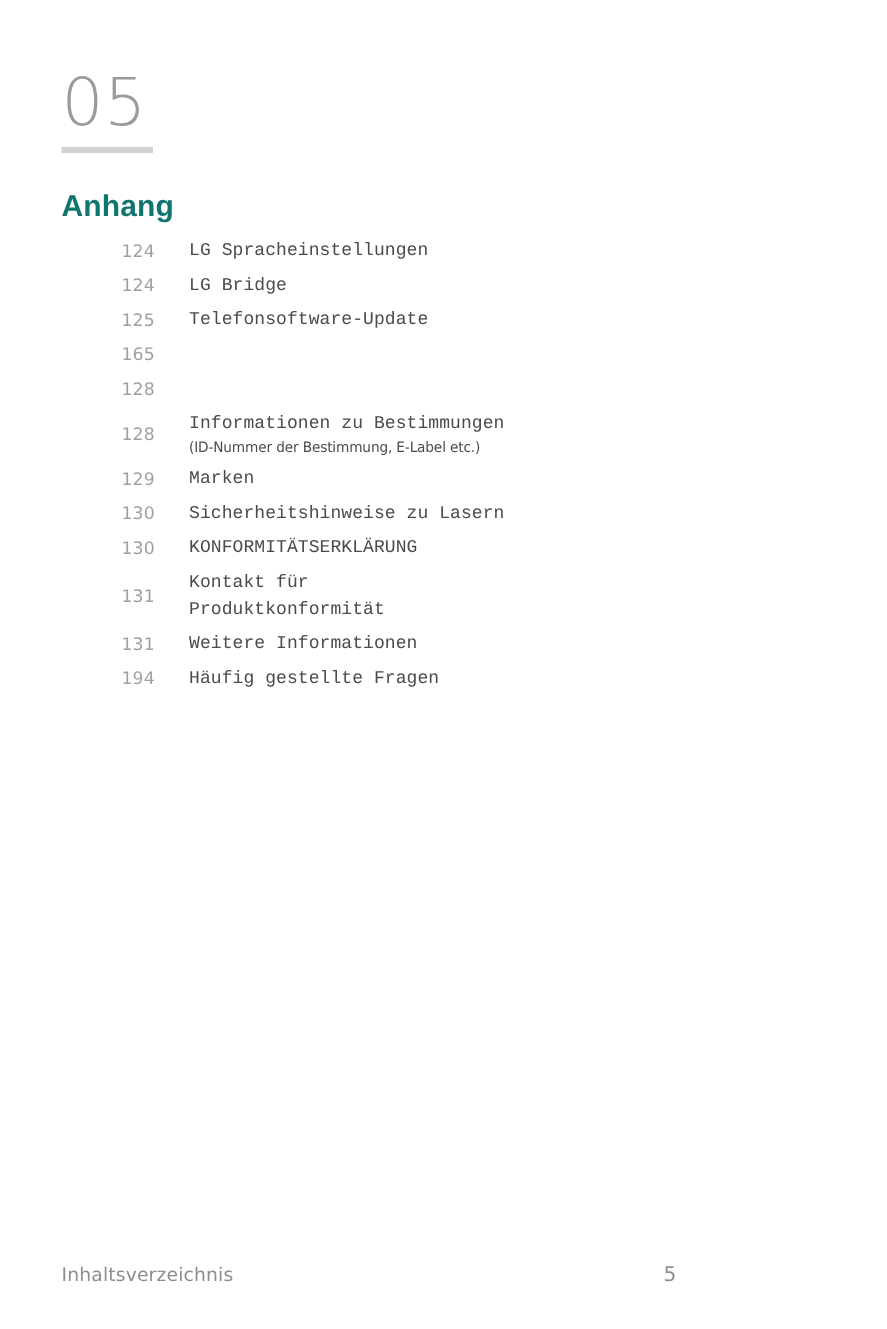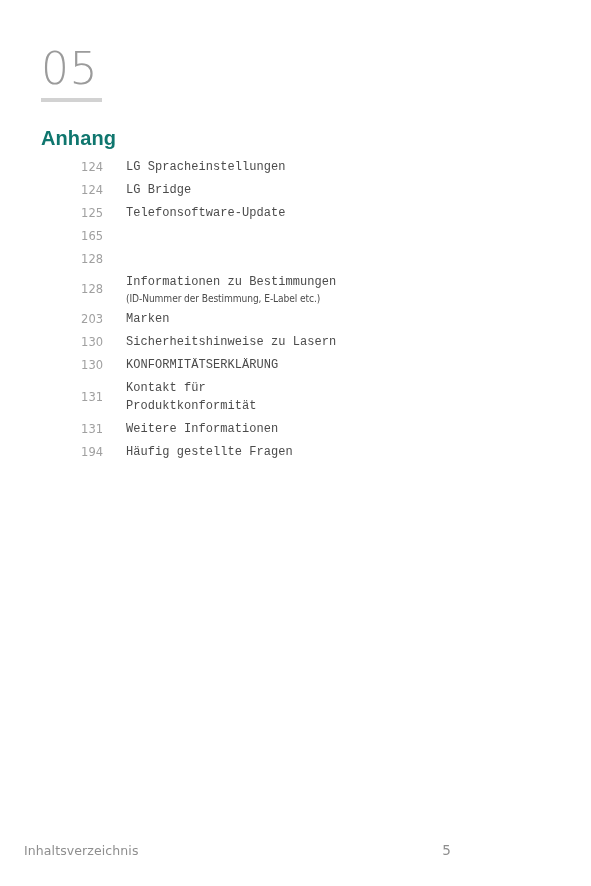--- a/index.html
+++ b/index.html
@@ -93,21 +93,21 @@
     line-height: 14px;
     letter-spacing: -0.1px;
     transform: scaleX(0.95);
     transform-origin: left center;
     font-family: "DejaVu Sans", sans-serif;
   }
 
   
   .footer {
     position: absolute;
-    left: 24px;
+    left: 41px;
     right: 44px;
     bottom: 28px;
     display: flex;
     align-items: baseline;
     justify-content: space-between;
   }
   .footer-label {
     font-size: 12.5px;
     color: #8e8e8e;
     letter-spacing: 0.1px;
@@ -158,21 +158,21 @@
         <div class="toc-page">128</div>
       </div>
       <div class="toc-entry">
         <div class="toc-page">128</div>
         <div class="toc-text">
           <div class="toc-label">Informationen zu Bestimmungen</div>
           <div class="toc-sub">(ID-Nummer der Bestimmung, E-Label etc.)</div>
         </div>
       </div>
       <div class="toc-entry">
-        <div class="toc-page">203</div>
+        <div class="toc-page">129</div>
         <div class="toc-text">
           <div class="toc-label">Marken</div>
         </div>
       </div>
       <div class="toc-entry">
         <div class="toc-page">130</div>
         <div class="toc-text">
           <div class="toc-label">Sicherheitshinweise zu Lasern</div>
         </div>
       </div>

